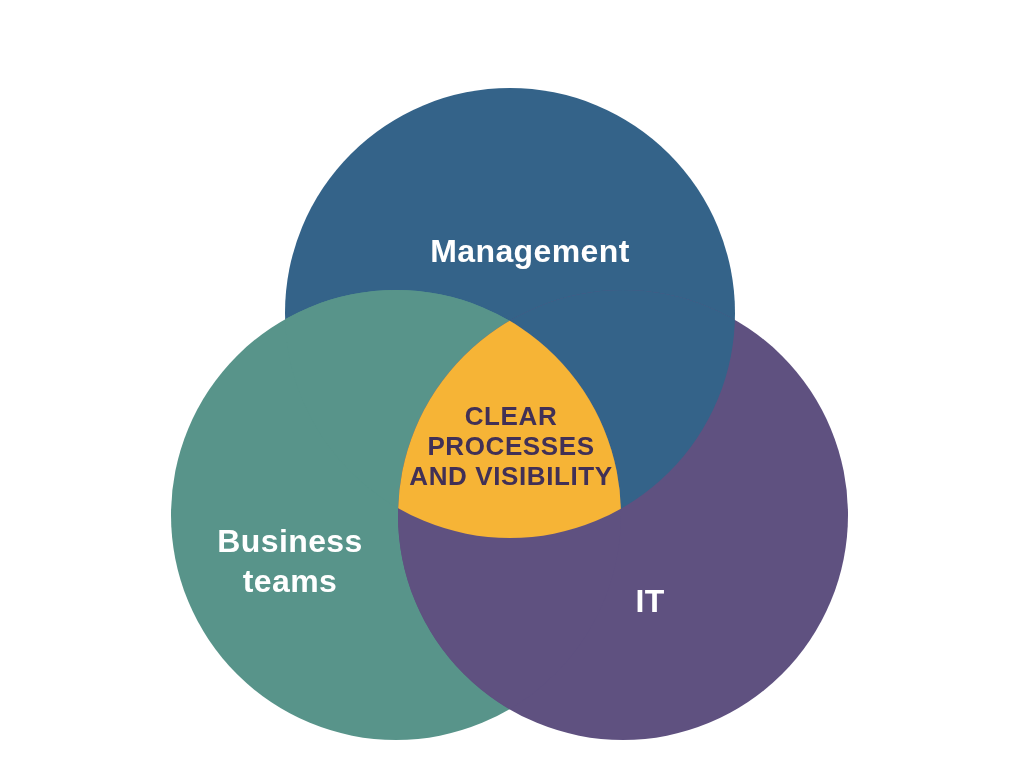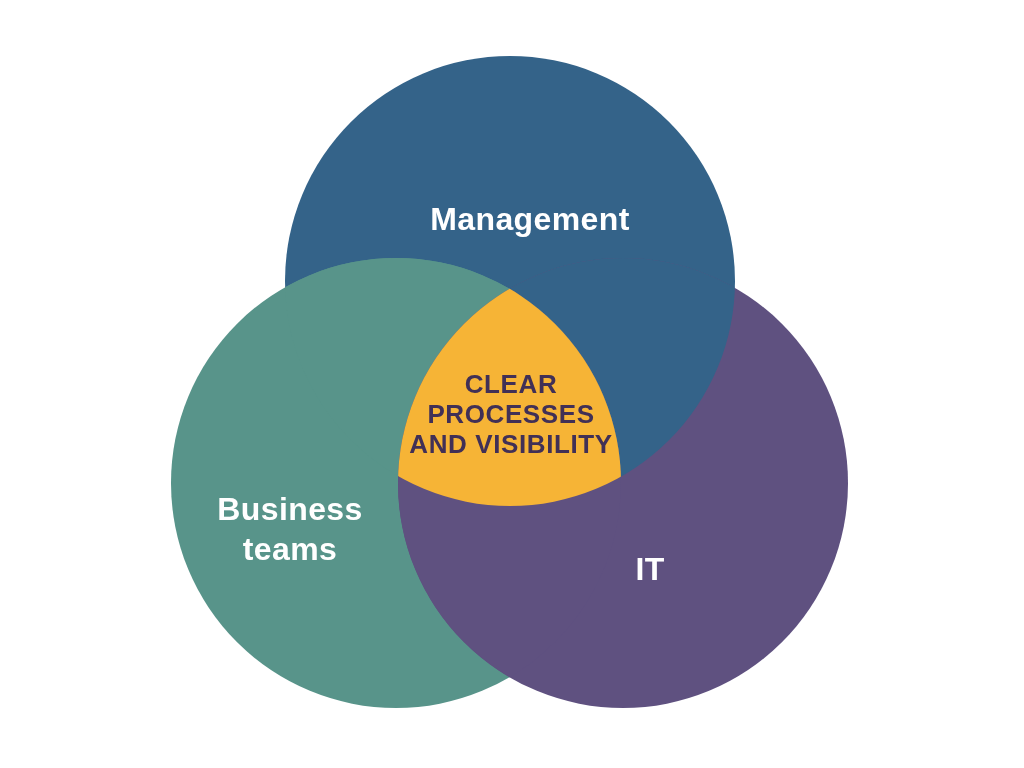--- a/index.html
+++ b/index.html
@@ -8,20 +8,21 @@
     width: 1024px;
     height: 768px;
     background: #ffffff;
     overflow: hidden;
     font-family: "Liberation Sans", sans-serif;
   }
   .stage {
     position: relative;
     width: 1024px;
     height: 720px;
+    margin-top: 32px;
   }
   svg { display: block; }
   .set-label {
     font-family: "Liberation Sans", sans-serif;
     font-size: 32px;
     font-weight: 600;
     letter-spacing: 0.4px;
   }
   .center-label {
     font-family: "Liberation Sans", sans-serif;

